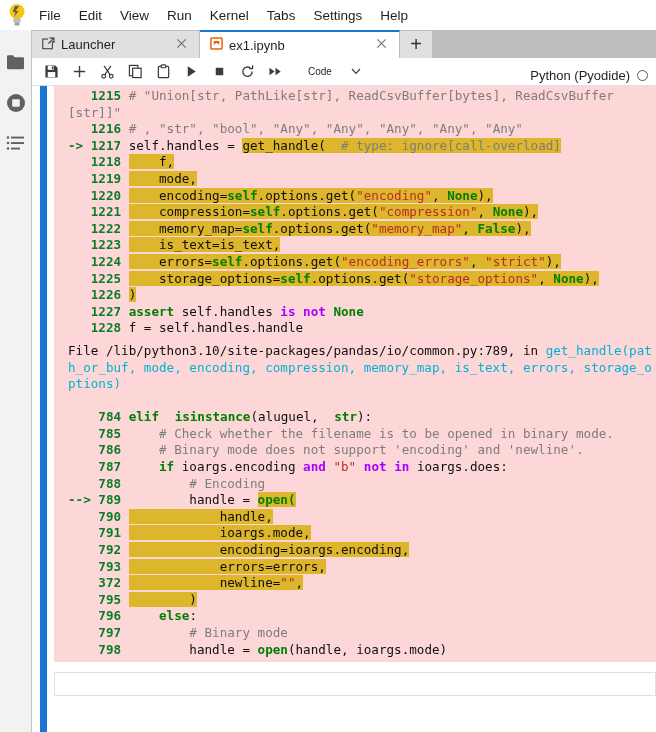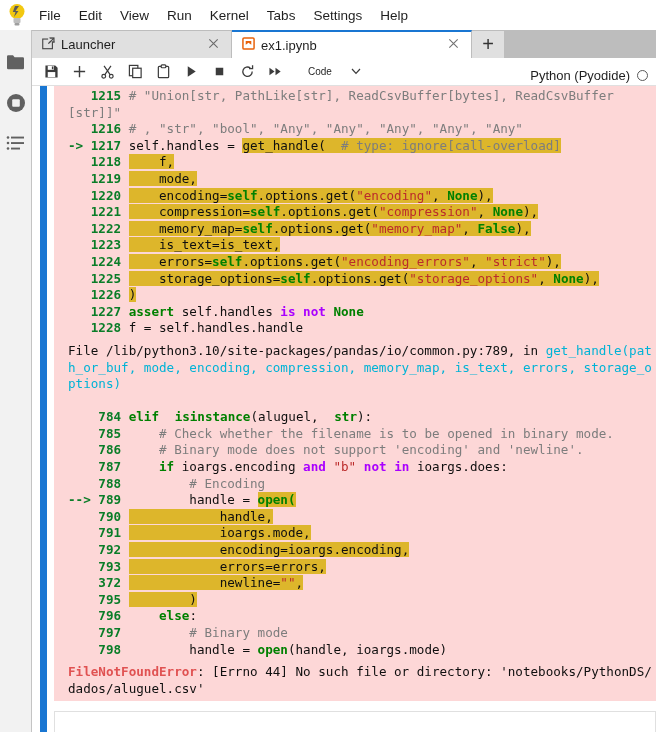--- a/index.html
+++ b/index.html
@@ -39,23 +39,23 @@
   #dock{flex:1 1 auto;display:flex;flex-direction:column;min-width:0;
         background:#bdbdbd;}
   #tabbar{height:28px;display:flex;align-items:flex-end;background:#bdbdbd;
           flex:0 0 28px;}
   .tab{
     height:27px;display:flex;align-items:center;gap:6px;
     padding:0 8px 0 10px;font-size:13px;color:#1f1f1f;
     background:#e0e0e0;border-right:1px solid #bdbdbd;
     box-sizing:border-box;cursor:pointer;position:relative;min-width:0;
   }
-  .tab.inactive{width:200px;}
+  .tab.inactive{width:168px;}
   .tab.active{
-    width:240px;background:#fff;border-top:2px solid #1976d2;
+    width:200px;background:#fff;border-top:2px solid #1976d2;
     height:28px;
   }
   .tab-label{flex:1 1 auto;overflow:hidden;text-overflow:ellipsis;white-space:nowrap;}
   .tab-close{width:16px;height:16px;flex:0 0 16px;opacity:.75;}
   #newtab{
     width:32px;height:27px;display:flex;align-items:center;justify-content:center;
     background:#e0e0e0;cursor:pointer;font-size:20px;color:#333;font-weight:300;
     box-sizing:border-box;
   }
   
@@ -309,21 +309,20 @@
 <span><span class="arrow">   </span><span class="ln"> 790</span><span class="plain"> </span><span class="plain hl">            handle,</span></span>
 <span><span class="arrow">   </span><span class="ln"> 791</span><span class="plain"> </span><span class="plain hl">            ioargs.mode,</span></span>
 <span><span class="arrow">   </span><span class="ln"> 792</span><span class="plain"> </span><span class="plain hl">            encoding=ioargs.encoding,</span></span>
 <span><span class="arrow">   </span><span class="ln"> 793</span><span class="plain"> </span><span class="plain hl">            errors=errors,</span></span>
 <span><span class="arrow">   </span><span class="ln"> 372</span><span class="plain"> </span><span class="plain hl">            newline=</span><span class="str hl">""</span><span class="plain hl">,</span></span>
 <span><span class="arrow">   </span><span class="ln"> 795</span><span class="plain"> </span><span class="plain hl">        )</span></span>
 <span><span class="arrow">   </span><span class="ln"> 796</span><span class="plain"> </span><span class="plain">    </span><span class="kw">else</span><span class="plain">:</span></span>
 <span><span class="arrow">   </span><span class="ln"> 797</span><span class="plain"> </span><span class="cmt">        # Binary mode</span></span>
 <span><span class="arrow">   </span><span class="ln"> 798</span><span class="plain"> </span><span class="plain">        handle = </span><span class="kw">open</span><span class="plain">(handle, ioargs.mode)</span></span>
 </div>
-        <div class="out-block" id="errline"><span class="err">FileNotFoundError</span><span class="plain">: [Errno 44] No such file or directory: 'notebooks/PythonDS/dados/aluguel.csv'</span></div>
         <div class="out-gap"></div>
         <div id="bottom-strip">
           <div class="inp"></div>
         </div>
       </div>
     </div>
 
   </div>
 </div>
 

